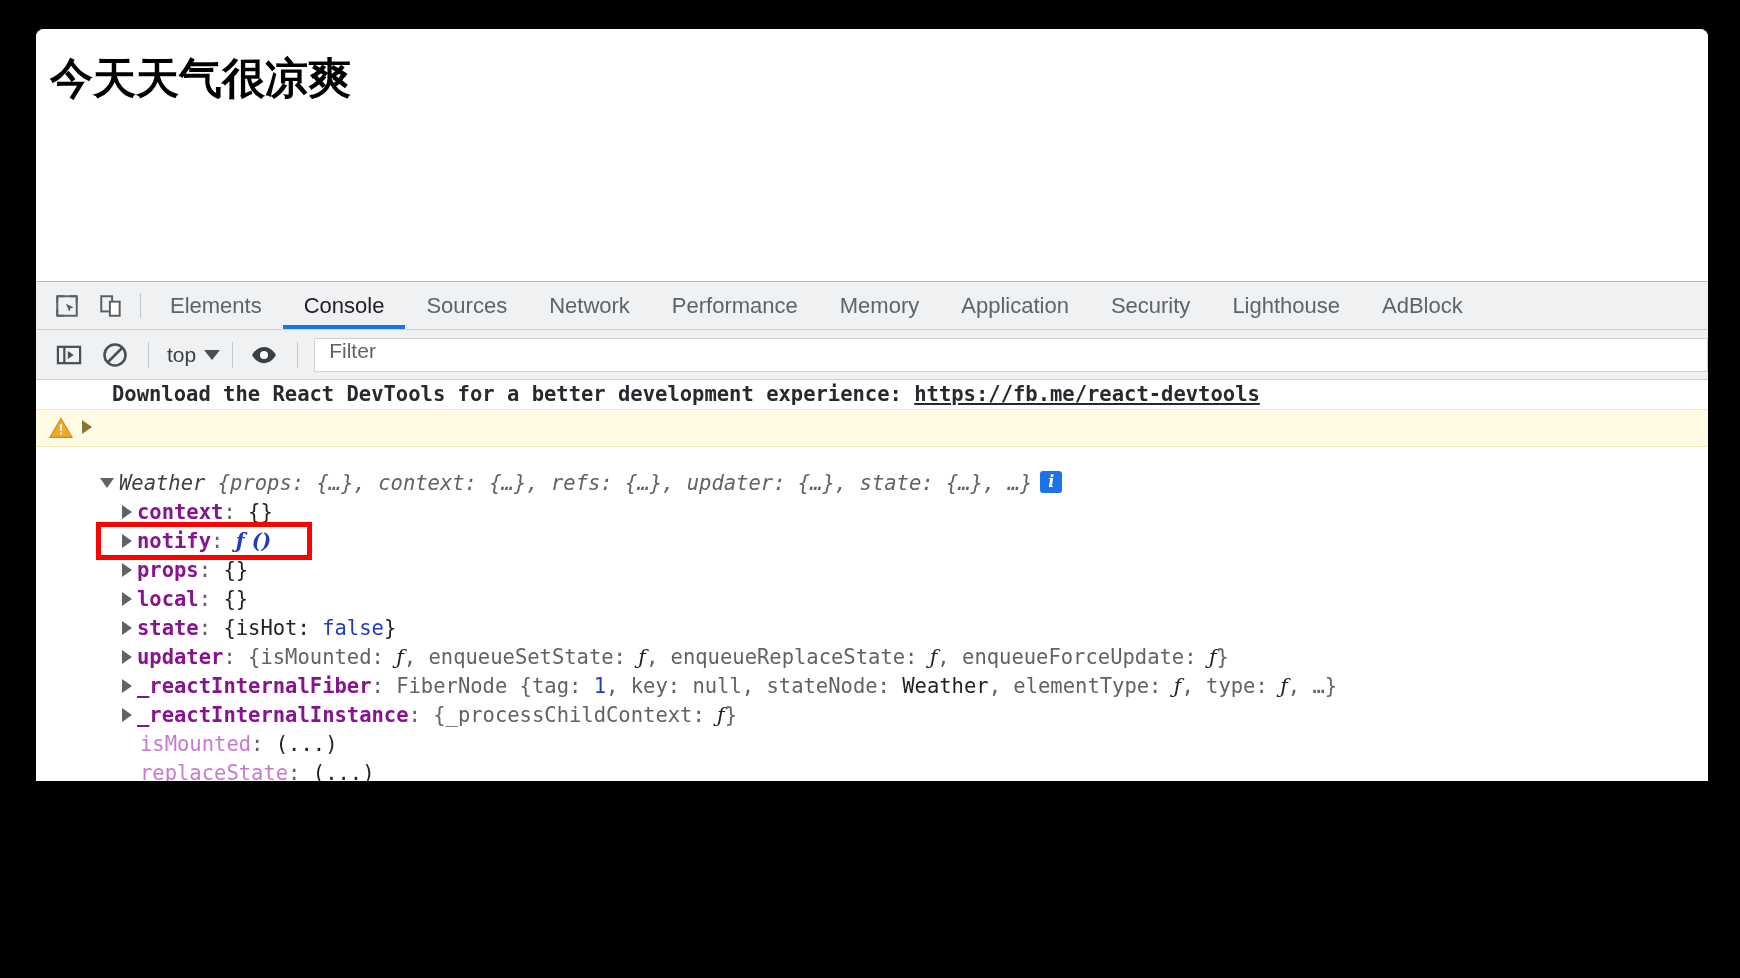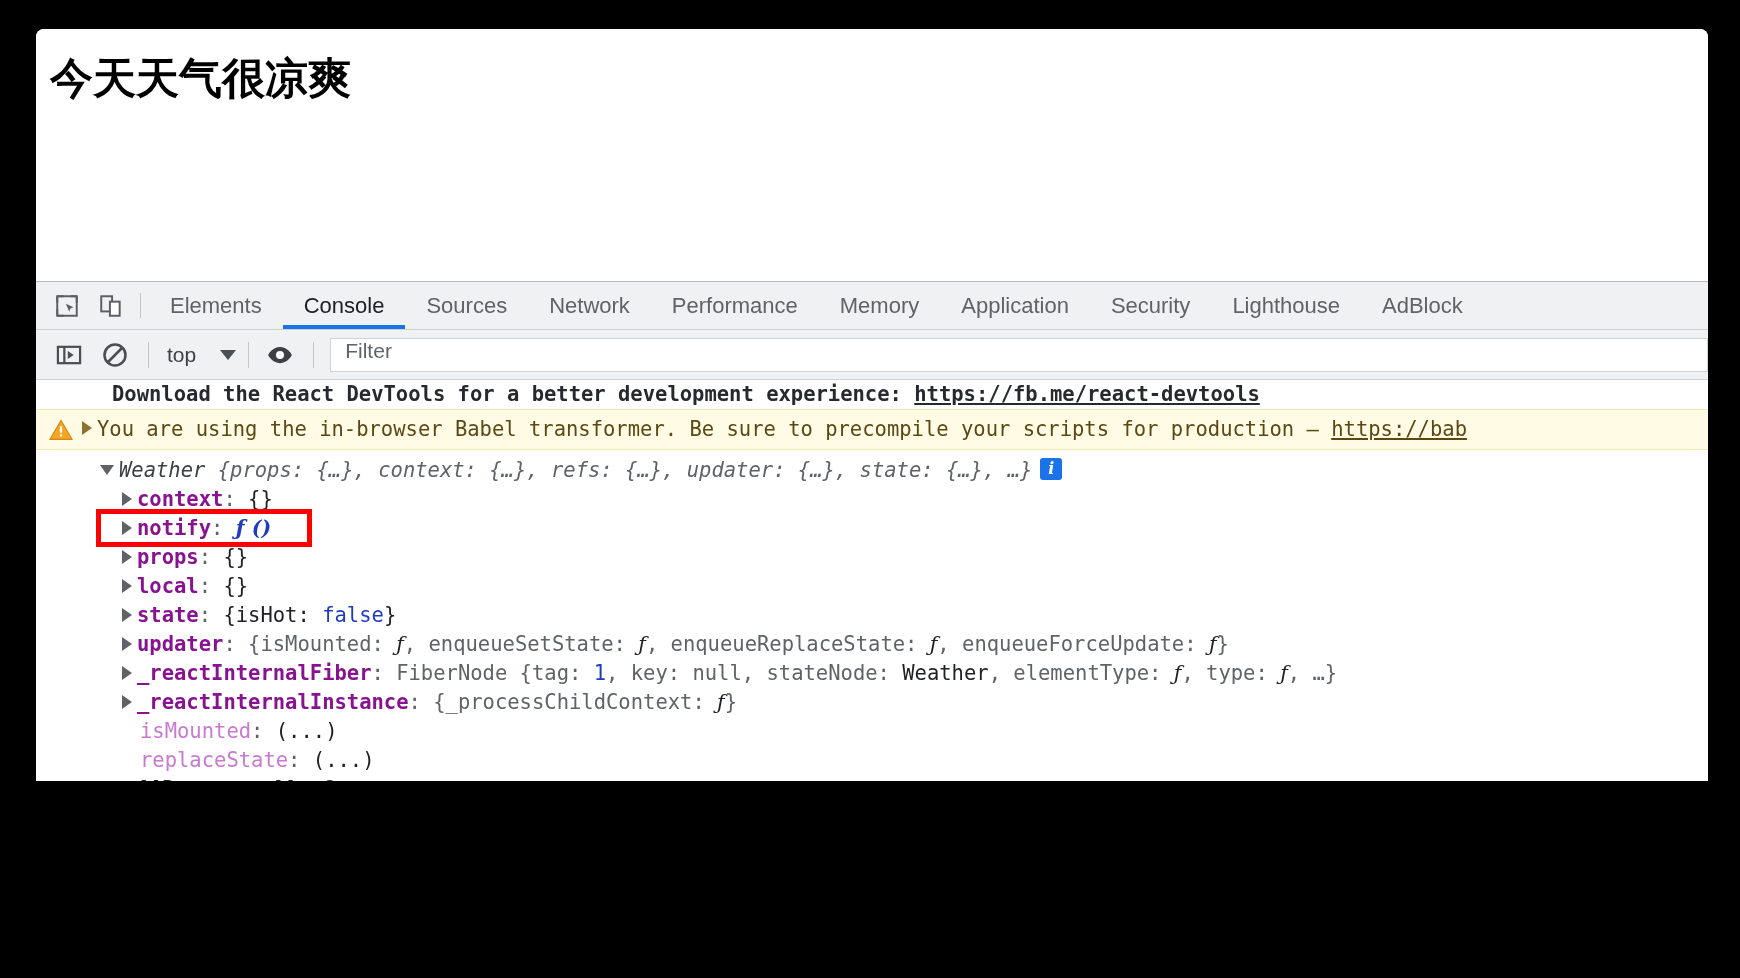--- a/index.html
+++ b/index.html
@@ -106,21 +106,21 @@
     display: flex; align-items: center; justify-content: center;
     color: #5a5f63;
     margin-right: 8px;
   }
   .ct-divider {
     width: 1px; height: 26px;
     background: #c3c7ca;
     margin: 0 12px 0 6px;
   }
   .ct-select {
-    display: flex; align-items: center; gap: 24px;
+    display: flex; align-items: center; gap: 8px;
     font-size: 21px; color: #3c4043;
     padding: 0 6px;
     font-family: "Liberation Sans", sans-serif;
   }
   .caret {
     width: 0; height: 0;
     border-left: 8px solid transparent;
     border-right: 8px solid transparent;
     border-top: 10px solid #4a4f53;
   }
@@ -193,20 +193,21 @@
     border-right: 7px solid transparent;
     border-top: 10px solid #5f6368;
     border-bottom: 0;
     margin: 0 5px 2px 0;
   }
   .arrow.warn-arrow { border-left-color: #8b7330; }
 
   .obj-root {
     padding: 6px 0 0 64px;
     color: #5f6368;
+    margin-top: 16px;
   }
   .obj-head {
     font-style: italic;
     color: #5f6368;
     white-space: nowrap;
   }
   .obj-head .cname { color: #3c4043; font-style: italic; }
   .info-badge {
     display: inline-block;
     width: 22px; height: 22px;
@@ -351,21 +352,20 @@
 
       <div class="msg-warn">
         <span class="warn-icon">
           <svg width="26" height="26" viewBox="0 0 24 24">
             <path d="M12 3.2L22.2 20.6H1.8z" fill="#f5a623" stroke="#d6881a" stroke-width="1.1"></path>
             <rect x="11" y="8.5" width="2" height="6" fill="#ffffff"></rect>
             <rect x="11" y="16" width="2" height="2" fill="#ffffff"></rect>
           </svg>
         </span>
         <span class="arrow warn-arrow"></span>
-        <span class="warn-text"><span>You are using the in-browser Babel transformer. Be sure to precompile your scripts for production — </span><span class="lnk">https://bab</span></span>
       </div>
 
       <div class="obj-root">
 
         <div class="obj-head">
           <span class="arrow open"></span><span class="cname">Weather</span><span> {props: {…}, context: {…}, refs: {…}, updater: {…}, state: {…}, …}</span><span class="info-badge">i</span>
         </div>
 
         <div class="prop-row">
           <span class="arrow"></span><span class="pname">context</span><span class="pval">: </span><span class="brace">{}</span>

